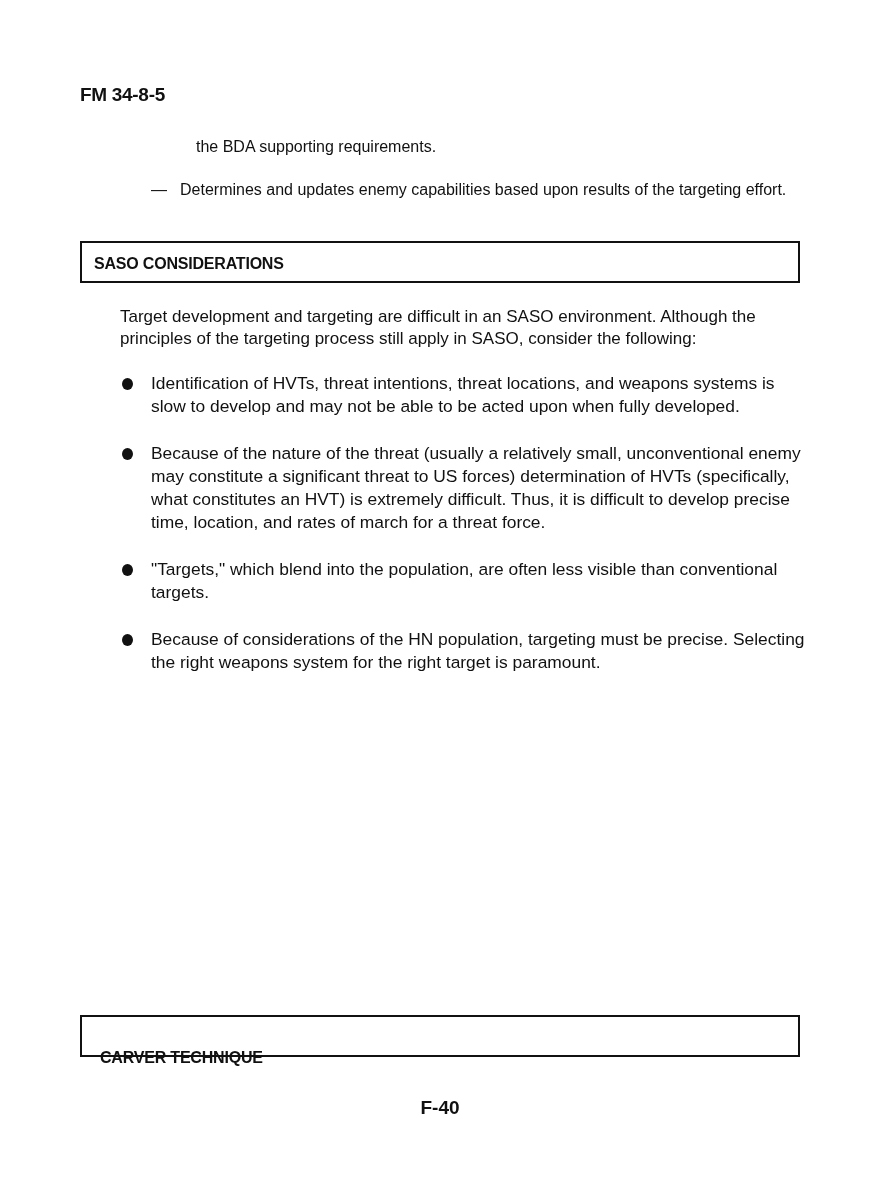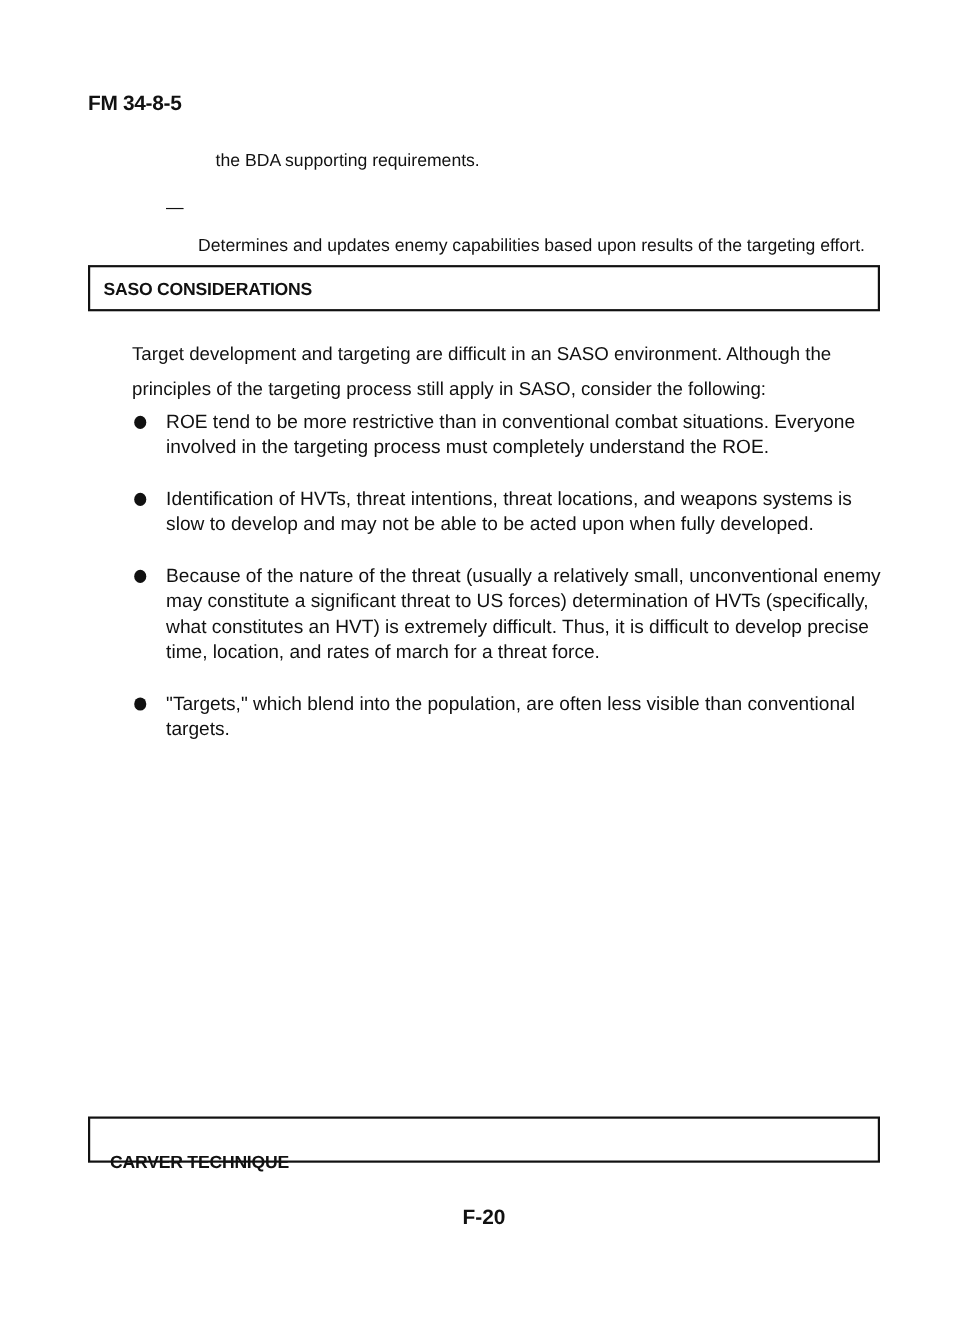--- a/index.html
+++ b/index.html
@@ -13,35 +13,35 @@
     }
     .cont {
       position: absolute; left: 196px; top: 136px;
       font-size: 16px; line-height: 21px;
     }
     .dash-item {
       position: absolute; left: 151px; top: 179px; width: 640px;
       font-size: 16px; line-height: 21px;
     }
     .dash-item .dash { position: absolute; left: 0; top: 0; width: 24px; }
-    .dash-item .dash-text { margin-left: 29px; display: block; margin-top: 34px; }
+    .dash-item .dash-text { margin-left: 29px; display: block; }
     .section-box {
       position: absolute; left: 80px; width: 716px; height: 38px;
       border: 2.5px solid #111111; box-sizing: content-box;
     }
     .section-box .title {
       position: absolute; left: 12px; top: 12px;
       font-weight: bold; font-size: 16px; letter-spacing: -0.2px;
     }
     #saso-box { top: 241px; }
     #carver-box { top: 1015px; }
     #carver-box .title { left: 18px; top: 32px; }
     .intro {
       position: absolute; left: 120px; top: 306px; width: 690px;
-      font-size: 17px; line-height: 32px;
+      font-size: 17px; line-height: 22px;
     }
     .bullets {
       position: absolute; left: 120px; top: 372px; width: 690px;
       margin: 0; padding: 0; list-style: none;
     }
     .bullet {
       position: relative; padding-left: 31px;
       font-size: 17.4px; line-height: 23px; margin-bottom: 24px;
     }
     .bullet .dot {
@@ -67,33 +67,33 @@
 
 <div class="section-box" id="saso-box">
   <span class="title">SASO CONSIDERATIONS</span>
 </div>
 
 <div class="intro">Target development and targeting are difficult in an SASO environment.  Although the principles of the targeting process still apply in SASO, consider the following:</div>
 
 <ul class="bullets">
   <li class="bullet">
     <span class="dot"></span>
-    <span>ROE tend to be more restrictive than in conventional combat situations. Everyone involved in the targeting process must completely understand the ROE.</span>
-  </li>
-  <li class="bullet">
-    <span class="dot"></span>
     <span>Identification of HVTs, threat intentions, threat locations, and weapons systems is slow to develop and may not be able to be acted upon when fully developed.</span>
   </li>
   <li class="bullet">
     <span class="dot"></span>
     <span>Because of the nature of the threat (usually a relatively small, unconventional enemy may constitute a significant threat to US forces) determination of HVTs (specifically, what constitutes an HVT) is extremely difficult.  Thus, it is difficult to develop precise time, location, and rates of march for a threat force.</span>
   </li>
   <li class="bullet">
     <span class="dot"></span>
     <span>"Targets," which blend into the population, are often less visible than conventional targets.</span>
   </li>
+  <li class="bullet">
+    <span class="dot"></span>
+    <span>Because of considerations of the HN population, targeting must be precise.  Selecting the right weapons system for the right target is paramount.</span>
+  </li>
 </ul>
 
 <div class="section-box" id="carver-box">
   <span class="title">CARVER TECHNIQUE</span>
 </div>
 
-<div class="footer">F-20</div>
+<div class="footer">F-40</div>
 
 </body></html>

